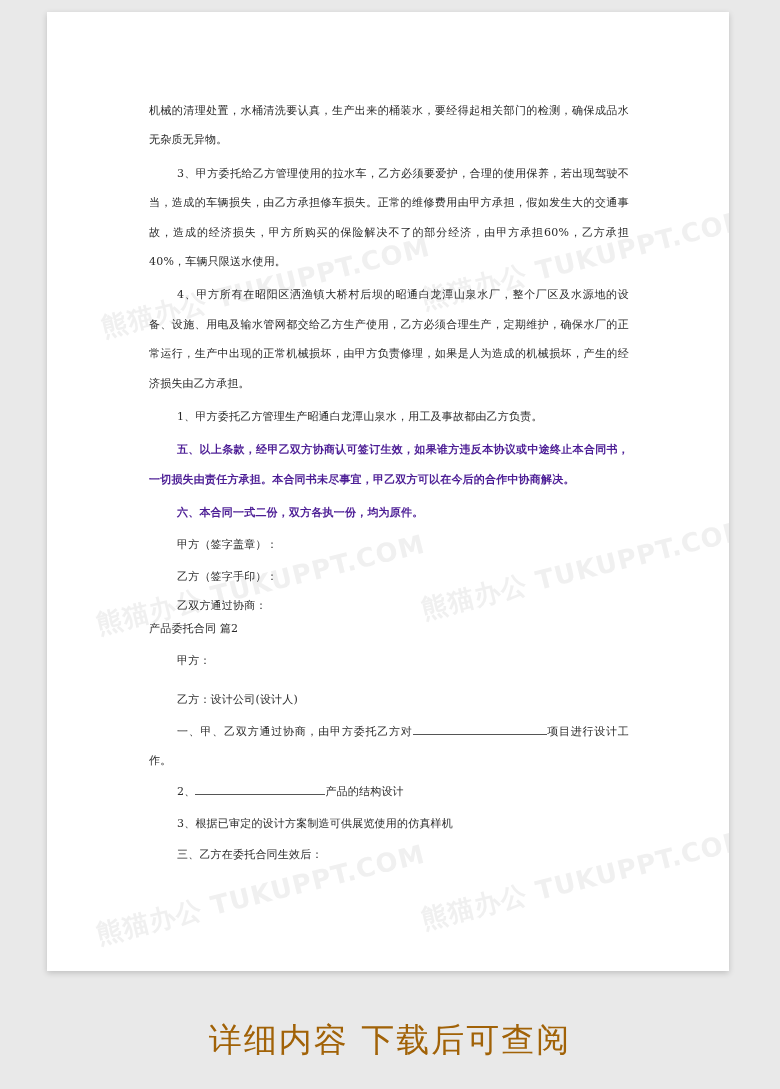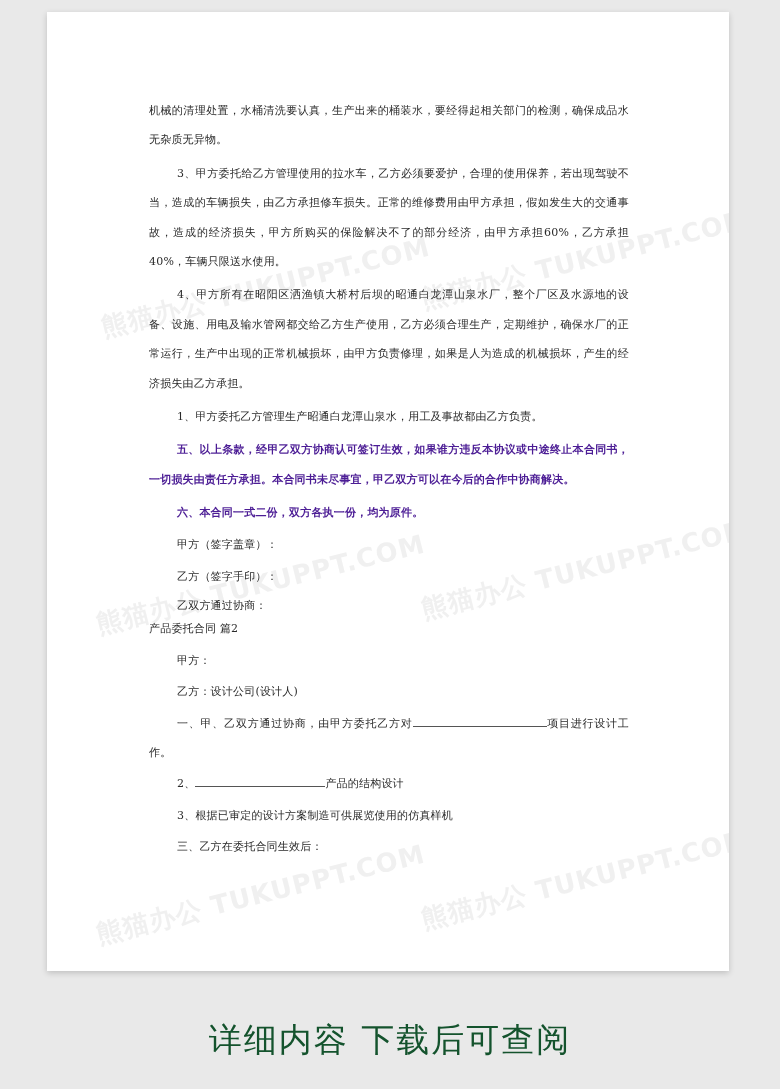--- a/index.html
+++ b/index.html
@@ -30,21 +30,21 @@
   .blank {
     display: inline-block; border-bottom: 1px solid #555; height: 14px; vertical-align: baseline;
   }
   .watermark {
     position: absolute; color: rgba(200,200,200,0.28); font-family: "DejaVu Sans", sans-serif;
     font-size: 26px; font-weight: bold; letter-spacing: 1px; transform: rotate(-14deg);
     white-space: nowrap; pointer-events: none;
   }
   .footer {
     position: absolute; left: 0; top: 1018px; width: 780px; text-align: center;
-    font-family: "DejaVu Sans", sans-serif; font-size: 33px; color: #14532d; letter-spacing: 2px;
+    font-family: "DejaVu Sans", sans-serif; font-size: 33px; color: #a16207; letter-spacing: 2px;
   }
 </style>
 </head>
 <body>
 
 <div class="page">
   <div class="watermark" style="left:50px; top:258px;">熊猫办公 TUKUPPT.COM</div>
   <div class="watermark" style="left:370px; top:230px;">熊猫办公 TUKUPPT.COM</div>
   <div class="watermark" style="left:45px; top:555px;">熊猫办公 TUKUPPT.COM</div>
   <div class="watermark" style="left:370px; top:540px;">熊猫办公 TUKUPPT.COM</div>
@@ -56,21 +56,21 @@
     <p class="indent" style="margin-top:4px">3、甲方委托给乙方管理使用的拉水车，乙方必须要爱护，合理的使用保养，若出现驾驶不当，造成的车辆损失，由乙方承担修车损失。正常的维修费用由甲方承担，假如发生大的交通事故，造成的经济损失，甲方所购买的保险解决不了的部分经济，由甲方承担60%，乙方承担40%，车辆只限送水使用。</p>
     <p class="indent" style="margin-top:4px">4、甲方所有在昭阳区洒渔镇大桥村后坝的昭通白龙潭山泉水厂，整个厂区及水源地的设备、设施、用电及输水管网都交给乙方生产使用，乙方必须合理生产，定期维护，确保水厂的正常运行，生产中出现的正常机械损坏，由甲方负责修理，如果是人为造成的机械损坏，产生的经济损失由乙方承担。</p>
     <p class="indent" style="margin-top:4px">1、甲方委托乙方管理生产昭通白龙潭山泉水，用工及事故都由乙方负责。</p>
     <p class="indent bold" style="margin-top:4px">五、以上条款，经甲乙双方协商认可签订生效，如果谁方违反本协议或中途终止本合同书，一切损失由责任方承担。本合同书未尽事宜，甲乙双方可以在今后的合作中协商解决。</p>
     <p class="indent bold" style="margin-top:4px">六、本合同一式二份，双方各执一份，均为原件。</p>
     <p class="sig" style="margin-top:2px">甲方（签字盖章）：</p>
     <p class="sig" style="margin-top:2px">乙方（签字手印）：</p>
     <p class="sig-tight">乙双方通过协商：</p>
     <p class="title2">产品委托合同 篇2</p>
     <p class="indent" style="margin-top:6px">甲方：</p>
-    <p class="indent" style="margin-top:2px">乙方：设计公司(设计人)</p>
+    <p class="indent" style="margin-top:10px">乙方：设计公司(设计人)</p>
     <p class="indent" style="margin-top:2px"><span>一、甲、乙双方通过协商，由甲方委托乙方对</span><span class="blank" style="width:134px"></span><span>项目进行设计工作。</span></p>
     <p class="indent2" style="margin-top:2px"><span>2、</span><span class="blank" style="width:130px"></span><span>产品的结构设计</span></p>
     <p class="indent2" style="margin-top:2px">3、根据已审定的设计方案制造可供展览使用的仿真样机</p>
     <p class="indent2" style="margin-top:2px">三、乙方在委托合同生效后：</p>
   </div>
 </div>
 
 <div class="footer">详细内容 下载后可查阅</div>
 
 </body></html>

